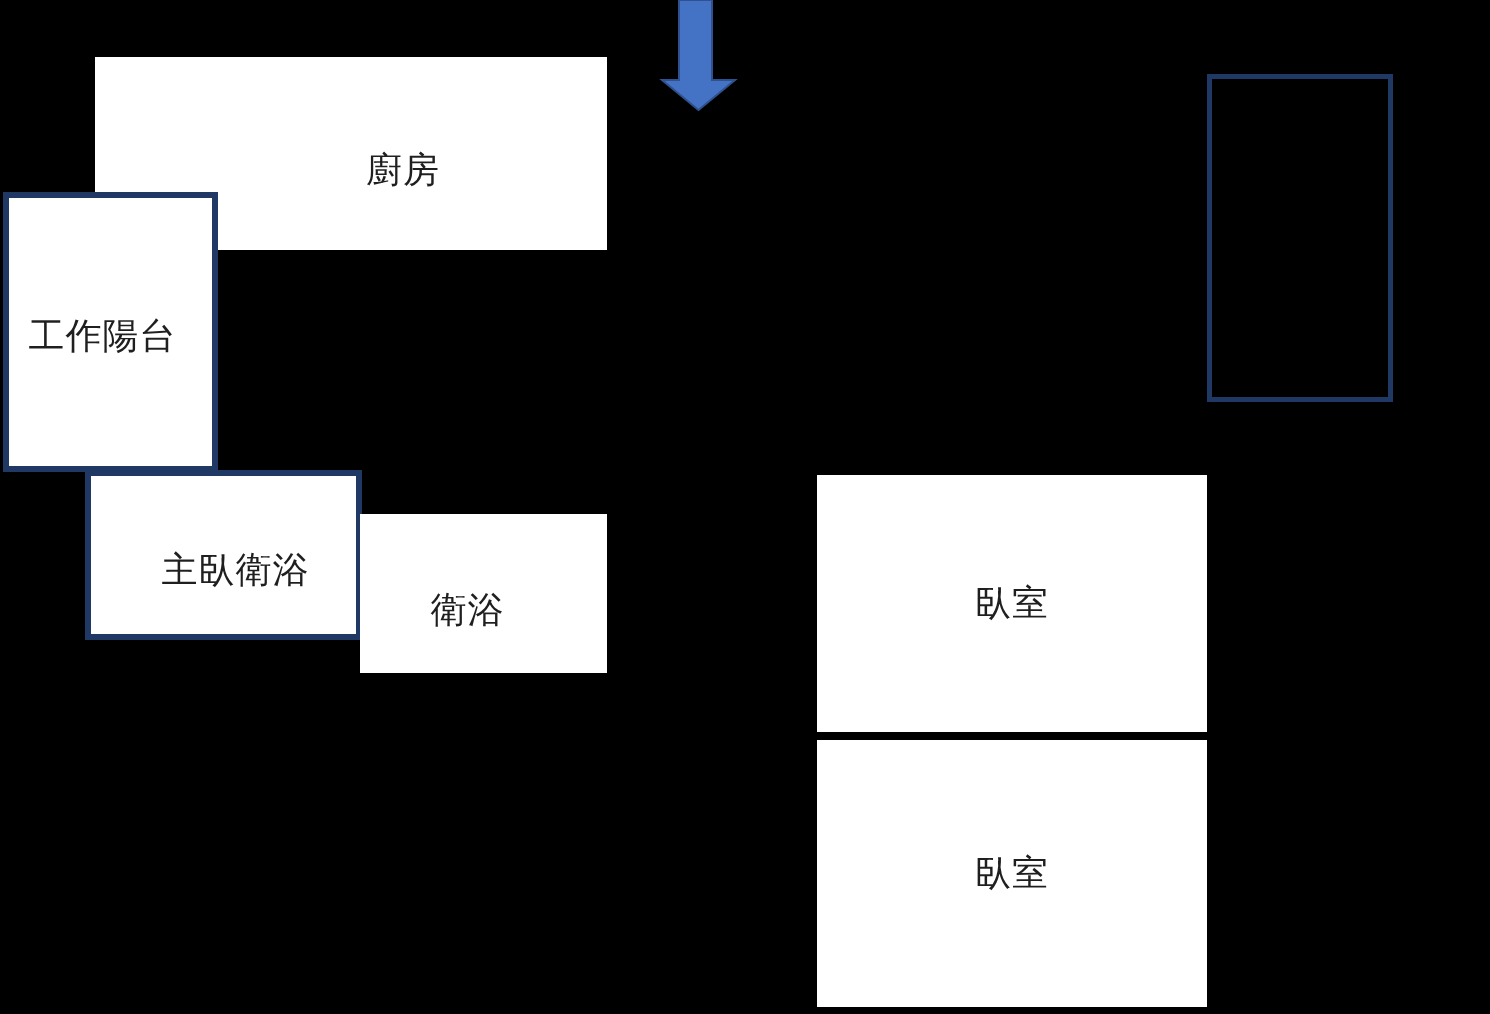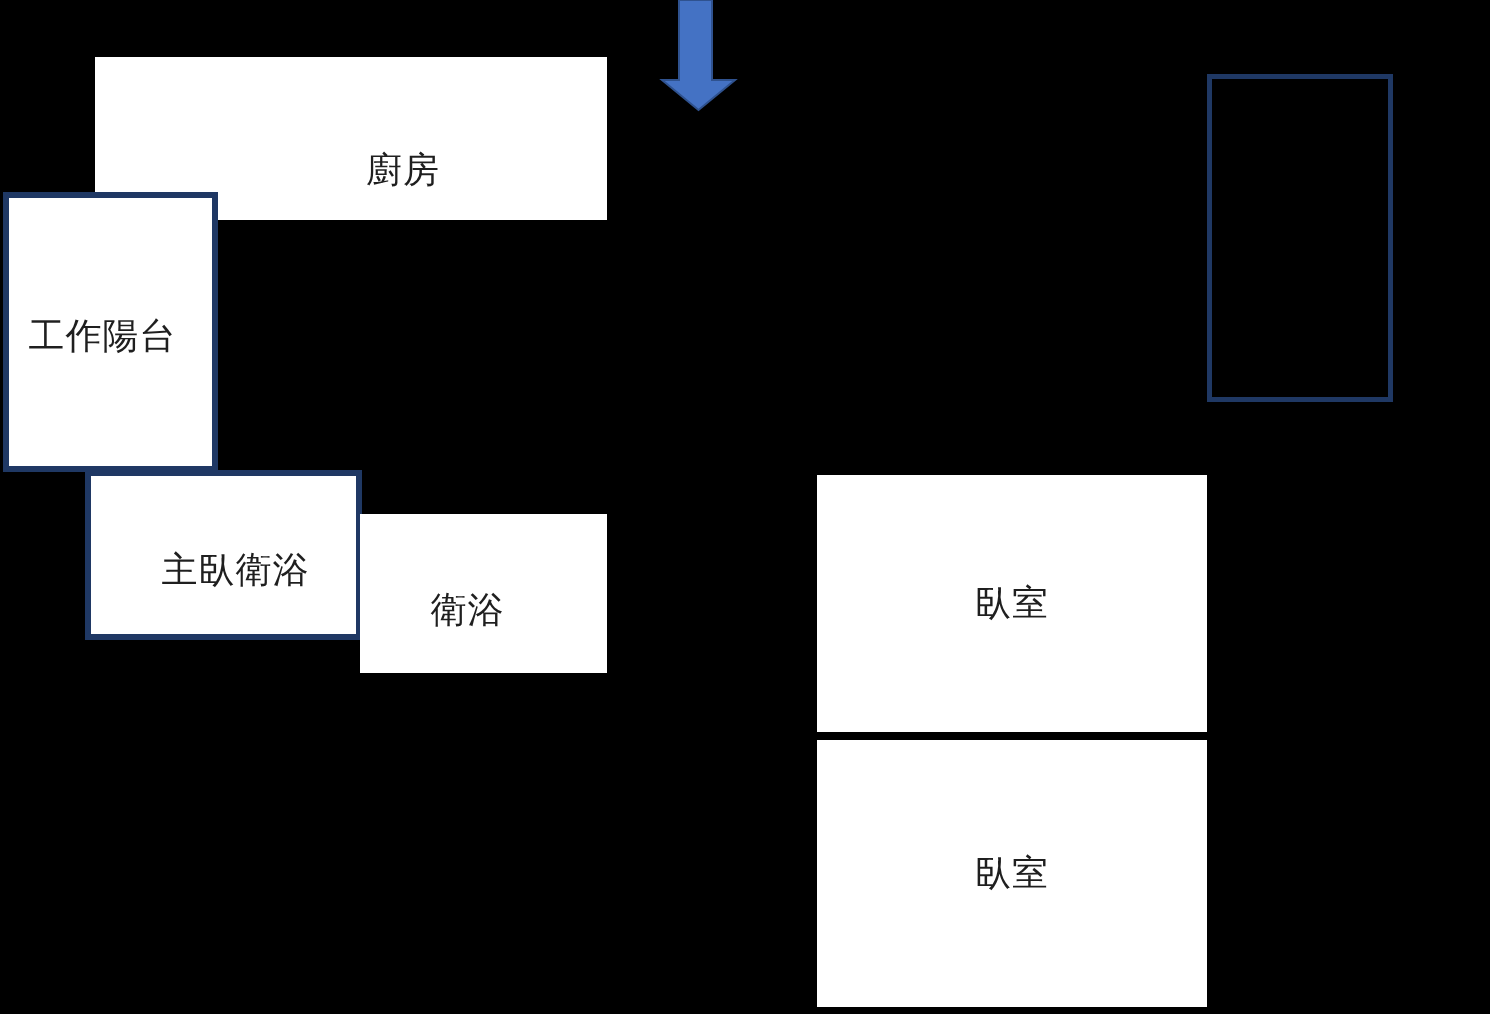--- a/index.html
+++ b/index.html
@@ -29,21 +29,21 @@
   }
   .room .label {
     font-size: 36px;
     color: var(--label-text);
     letter-spacing: 1px;
     white-space: nowrap;
   }
   .outlined { border: 6px solid var(--outline); }
 
   
-  .kitchen        { left: 95px;   top: 57px;  width: 512px; height: 163px; }
+  .kitchen        { left: 95px;   top: 57px;  width: 512px; height: 193px; }
   .kitchen .label { position: absolute; left: 308px; top: 113px; transform: translate(-50%, -50%); }
   .work-balcony        { left: 3px;   top: 192px; width: 215px; height: 280px; }
   .work-balcony .label { transform: translate(-8px, 4px); }
   .master-bathroom        { left: 85px;  top: 470px; width: 277px; height: 170px; }
   .master-bathroom .label { transform: translate(12px, 15px); }
   .bathroom        { left: 360px; top: 474px; width: 247px; height: 159px; margin-top: 40px; }
   .bathroom .label { transform: translate(-16px, 17px); }
   .bedroom-1 { left: 817px; top: 475px; width: 390px; height: 257px; }
   .bedroom-2 { left: 817px; top: 740px; width: 390px; height: 267px; }
   .unlabeled-room {

